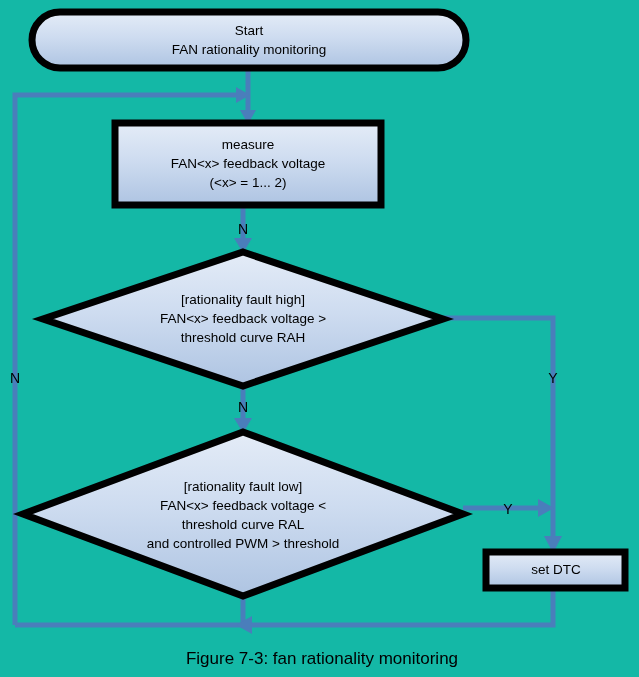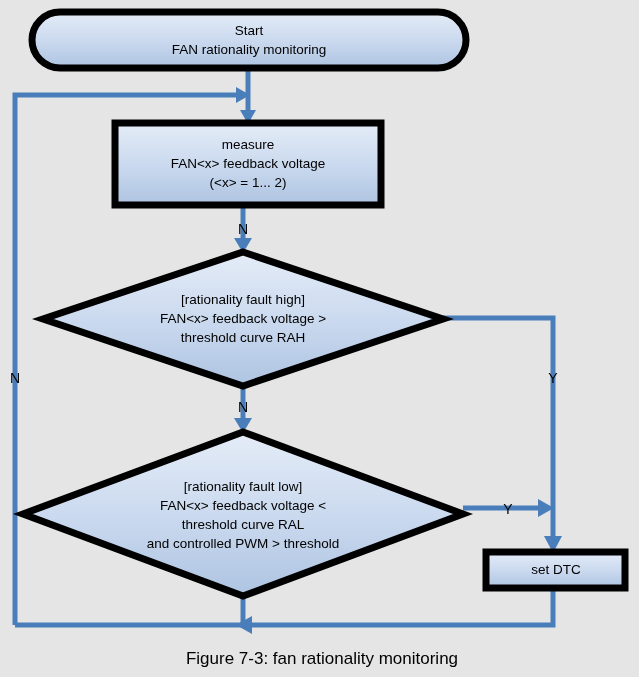--- a/index.html
+++ b/index.html
@@ -10,21 +10,21 @@
   body {
     width: 639px;
     height: 677px;
     font-family: "Liberation Sans", sans-serif;
     overflow: hidden;
   }
   #figure-root {
     position: relative;
     width: 639px;
     height: 677px;
-    background: #e5e5e5;
+    background: #14b8a6;
   }
   #flow-svg {
     position: absolute;
     left: 0;
     top: 0;
     width: 639px;
     height: 677px;
   }
   .node-text {
     font-family: "Liberation Sans", sans-serif;

